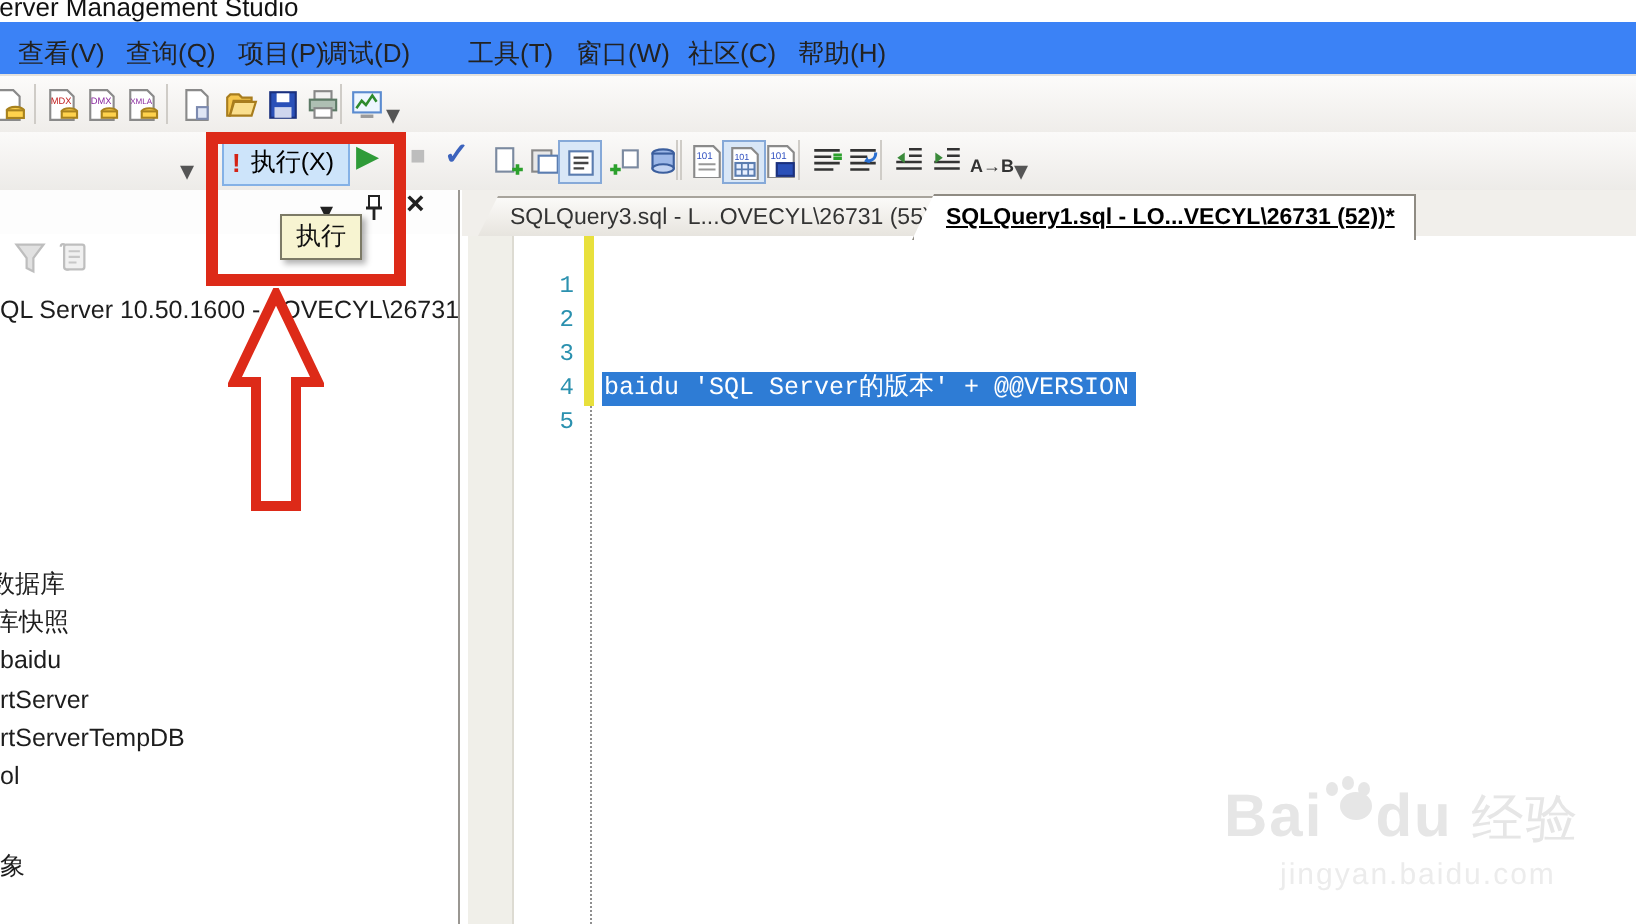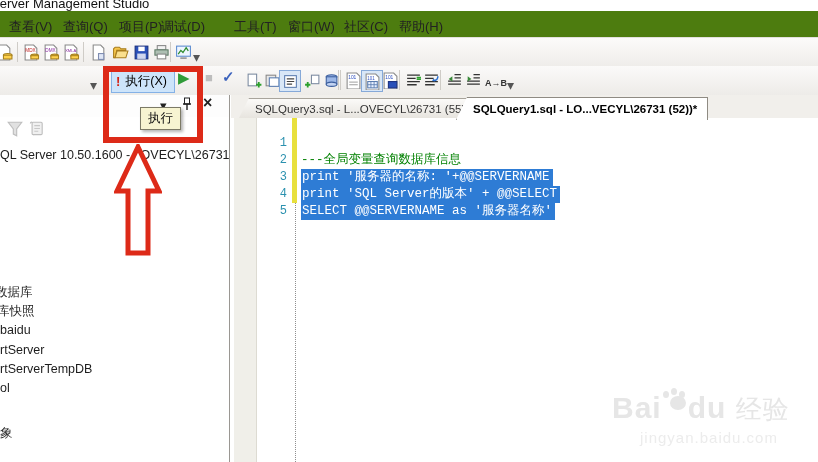--- a/index.html
+++ b/index.html
@@ -5,21 +5,21 @@
   html,body{margin:0;padding:0;}
   body{width:818px;height:462px;position:relative;overflow:hidden;background:#fff;
        font-family:"Liberation Sans",sans-serif;color:#1a1a1a;}
   .abs{position:absolute;}
 
   
   #titlebar{left:0;top:0;width:818px;height:11px;background:#fff;overflow:hidden;}
   #title-text{position:absolute;left:-9px;top:-4px;font-size:13px;color:#111;white-space:nowrap;}
 
   
-  #menubar{left:0;top:11px;width:818px;height:26px;background:#4d7c0f;border-bottom:1px solid #e3e1dd;}
+  #menubar{left:0;top:11px;width:818px;height:26px;background:#3b82f6;border-bottom:1px solid #e3e1dd;}
   .menu-item{position:absolute;top:5px;font-size:13px;color:#222;white-space:nowrap;padding:2px 3px;}
 
   
   #toolbar1{left:0;top:38px;width:818px;height:28px;background:linear-gradient(#fcfbfa,#efedea);}
   #toolbar2{left:0;top:66px;width:818px;height:29px;background:linear-gradient(#fbfaf9,#edebe8);border-bottom:1px solid #d6d3cf;}
   .tbicon{position:absolute;top:4px;width:20px;height:20px;display:flex;align-items:center;justify-content:center;}
   .tbicon svg{width:17px;height:17px;}
   .vsep{position:absolute;top:4px;width:1px;height:20px;background:#cfccc7;}
   .caret{font-size:10px;color:#555;line-height:10px;}
   .glyphbtn{position:absolute;top:3px;font-size:14px;line-height:22px;}
@@ -33,21 +33,21 @@
   #parse-btn{position:absolute;left:222px;top:68px;color:#3c63bd;font-weight:bold;font-size:15px;}
   .boxed{background:#d9e7f7;border:1px solid #86a9d8;}
 
   
   #tabstrip{left:231px;top:95px;width:587px;height:23px;background:#f1efeb;border-bottom:1px solid #9b9890;}
   .tab{position:absolute;display:flex;align-items:center;padding:0 10px 0 16px;white-space:nowrap;
        clip-path:polygon(11px 0,100% 0,100% 100%,0 100%);}
   #tab-inactive{left:7px;top:3px;height:20px;background:linear-gradient(#fbfaf8,#e6e3dd);
                 border:1px solid #a8a49c;font-size:11.5px;color:#333;}
   #tab-active{left:225px;top:2px;height:22px;background:#fff;border:1px solid #8f8b83;border-bottom:none;
-              font-size:11.5px;font-weight:bold;color:#000;z-index:3;}
+              font-size:11.5px;font-weight:bold;color:#000;z-index:3;text-decoration:underline;}
 
   
   #objexp{left:0;top:95px;width:230px;height:367px;background:#fff;}
   #objexp-header{position:absolute;left:0;top:0;width:230px;height:22px;background:#fdfdfd;}
   .hdr-btn{position:absolute;top:3px;color:#222;font-size:13px;line-height:15px;}
   #oe-toolbar{position:absolute;left:0;top:22px;width:230px;height:26px;}
   #oe-toolbar svg{width:18px;height:18px;opacity:.55;}
   .oe-tool{position:absolute;top:3px;}
   #oe-root{position:absolute;left:0;top:53px;font-size:12.5px;color:#1d1d1d;white-space:nowrap;}
   .tree-item{position:absolute;font-size:12.5px;color:#1d1d1d;white-space:nowrap;}
@@ -312,33 +312,30 @@
   </div>
 </div>
 
 <div class="abs" id="editor">
   <div id="indicator-margin"></div>
   <div id="yellow-strip"></div>
   <div id="dotted-guide"></div>
 
   <div class="cl" style="top:0;left:0;width:587px">
     <span class="lnum" style="left:30px">1</span>
-    <span class="ltext cmt">---全局变量查询数据库信息</span>
   </div>
   <div class="cl" style="top:17px;left:0;width:587px">
     <span class="lnum" style="left:30px">2</span>
-    <span class="ltext sel">print '服务器的名称: '+@@SERVERNAME</span>
   </div>
   <div class="cl" style="top:34px;left:0;width:587px">
     <span class="lnum" style="left:30px">3</span>
-    <span class="ltext sel">print 'SQL Server的版本' + @@SELECT</span>
+    <span class="ltext sel">baidu 'SQL Server的版本' + @@VERSION</span>
   </div>
   <div class="cl" style="top:51px;left:0;width:587px">
     <span class="lnum" style="left:30px">4</span>
-    <span class="ltext sel">SELECT @@SERVERNAME as '服务器名称'</span>
   </div>
   <div class="cl" style="top:68px;left:0;width:587px">
     <span class="lnum" style="left:30px">5</span>
   </div>
 </div>
 
 <div class="abs" id="red-rect"></div>
 <svg class="abs" id="red-arrow" viewBox="0 0 48 112">
   <polygon points="24,3 45,47 34,47 34,109 14,109 14,47 3,47" fill="#fff" stroke="#dd2a18" stroke-width="5"></polygon>
 </svg>

